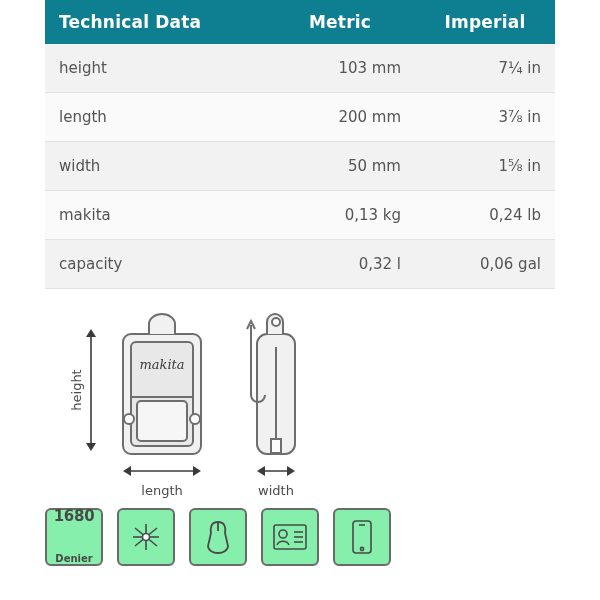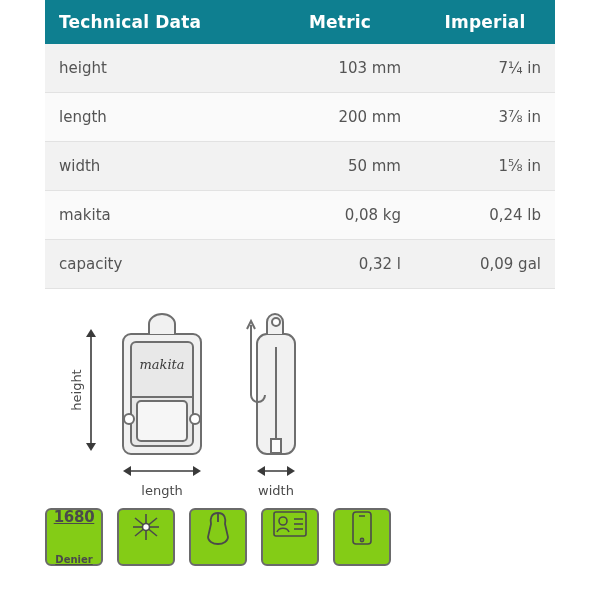--- a/index.html
+++ b/index.html
@@ -76,25 +76,24 @@
     margin-top: 4px;
   }
   .feat {
     width: 58px;
     height: 58px;
     border: 2px solid #6a6a6a;
     border-radius: 6px;
     box-sizing: border-box;
     display: flex;
     align-items: center;
-    justify-content: flex-start;
+    justify-content: center;
     flex-direction: column;
     color: #4a4a4a;
-    background: #84cc16;
-    text-decoration: underline;
+    background: #86efac;
   }
   .feat .denier-top {
     font-size: 15px;
     font-weight: bold;
     line-height: 1.05;
     letter-spacing: -.3px;
   }
   .feat .denier-bot {
     font-size: 10px;
     font-weight: bold;
@@ -131,27 +130,27 @@
         <td class="num">200 mm</td>
         <td class="num">3⅞ in</td>
       </tr>
       <tr>
         <td>width</td>
         <td class="num">50 mm</td>
         <td class="num">1⅝ in</td>
       </tr>
       <tr>
         <td>makita</td>
-        <td class="num">0,08 kg</td>
+        <td class="num">0,13 kg</td>
         <td class="num">0,24 lb</td>
       </tr>
       <tr>
         <td>capacity</td>
         <td class="num">0,32 l</td>
-        <td class="num">0,09 gal</td>
+        <td class="num">0,06 gal</td>
       </tr>
     </tbody>
   </table>
 
   <div class="diagram">
     <svg width="510" height="215" viewBox="0 0 510 215" xmlns="http://www.w3.org/2000/svg">
 
       <g fill="none" stroke="#6e6e6e" stroke-width="2">
         <rect x="78" y="45" width="78" height="120" rx="8" fill="#f1f1f1"></rect>
         <rect x="86" y="53" width="62" height="104" rx="5" fill="#e8e8e8"></rect>

